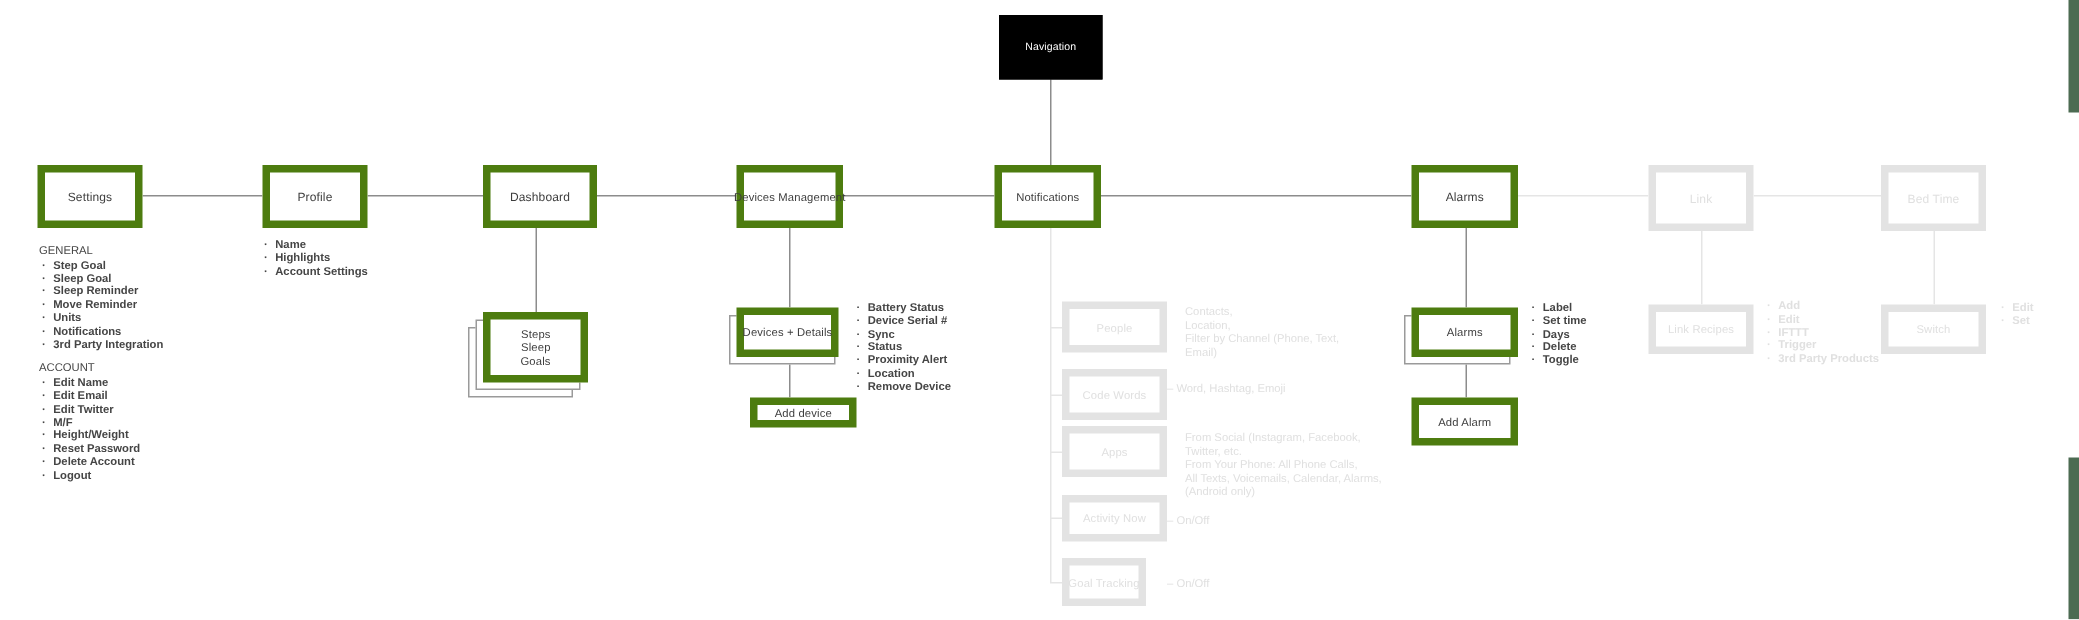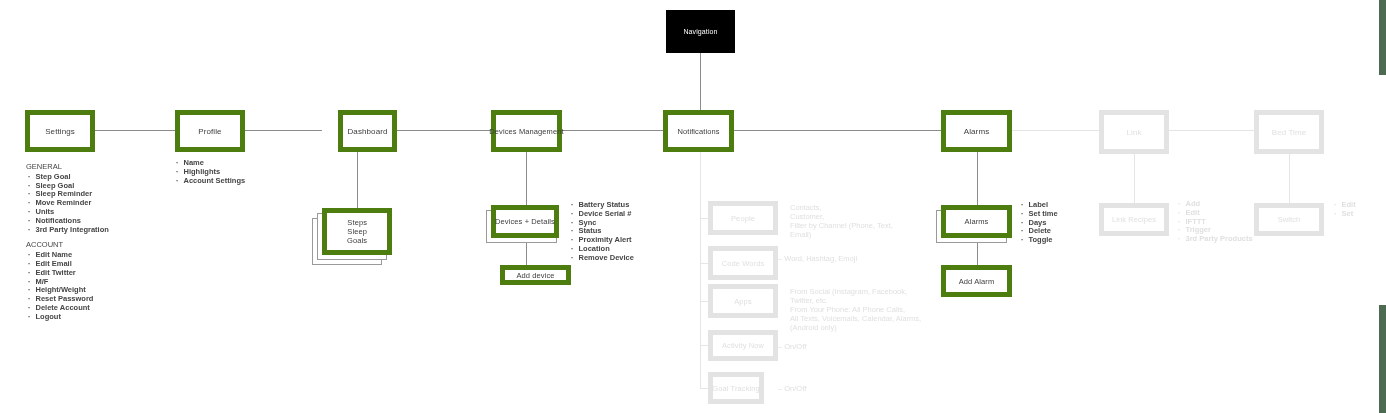--- a/index.html
+++ b/index.html
@@ -70,21 +70,21 @@
   <div class="box dark" style="left:666px;top:10px;width:69px;height:43px">
     <span>Navigation</span>
   </div>
 
   <div class="box" style="left:25px;top:110px;width:70px;height:42px">
     <span>Settings</span>
   </div>
   <div class="box" style="left:175px;top:110px;width:70px;height:42px">
     <span>Profile</span>
   </div>
-  <div class="box" style="left:338px;top:110px;width:59px;height:42px">
+  <div class="box" style="left:322px;top:110px;width:76px;height:42px">
     <span>Dashboard</span>
   </div>
   <div class="box small" style="left:491px;top:110px;width:71px;height:42px">
     <span>Devices Management</span>
   </div>
   <div class="box small" style="left:663px;top:110px;width:71px;height:42px">
     <span>Notifications</span>
   </div>
   <div class="box" style="left:941px;top:110px;width:71px;height:42px">
     <span>Alarms</span>
@@ -155,21 +155,21 @@
     </ul>
   <div class="box small" style="left:500px;top:265px;width:71px;height:20px">
     <span>Add device</span>
   </div>
 
   <div class="box small fadedbox" style="left:708px;top:201px;width:70px;height:34px">
     <span>People</span>
   </div>
   <div class="notes" style="left:790px;top:203px">
       <div>Contacts,</div>
-      <div>Customer,</div>
+      <div>Location,</div>
       <div>Filter by Channel (Phone, Text,</div>
       <div>Email)</div>
     </div>
 
   <div class="box small fadedbox" style="left:708px;top:246px;width:70px;height:34px">
     <span>Code Words</span>
   </div>
   <div class="notes" style="left:778px;top:254px">
       <div>–  Word, Hashtag, Emoji</div>
     </div>

